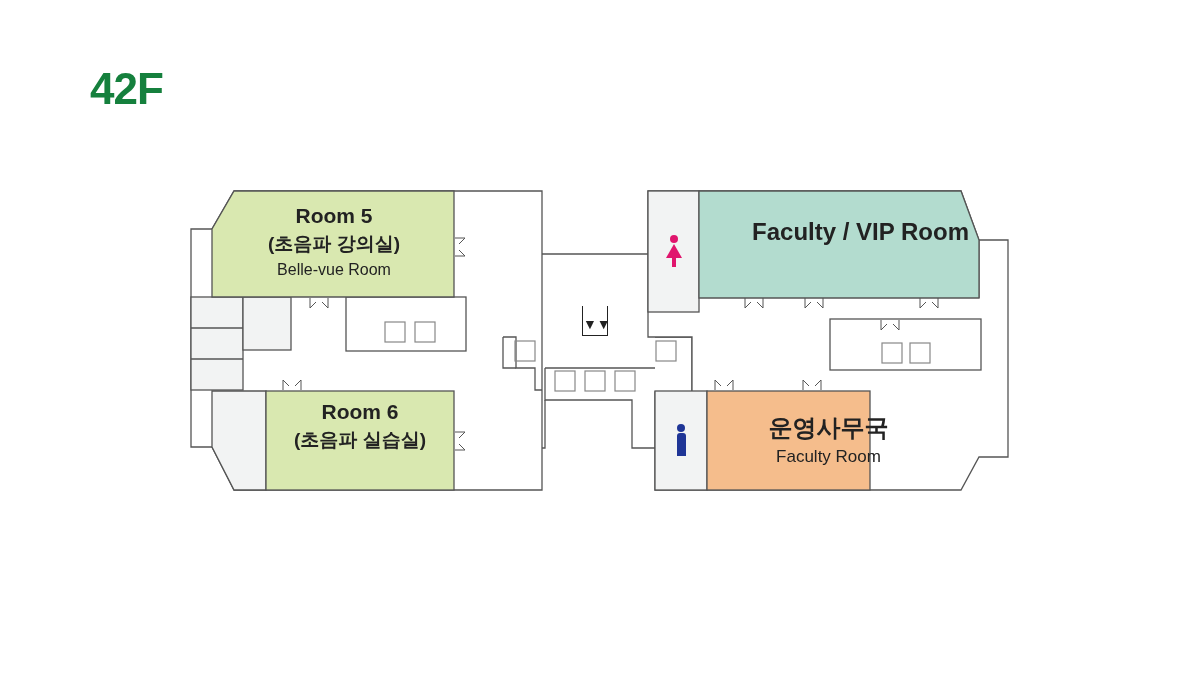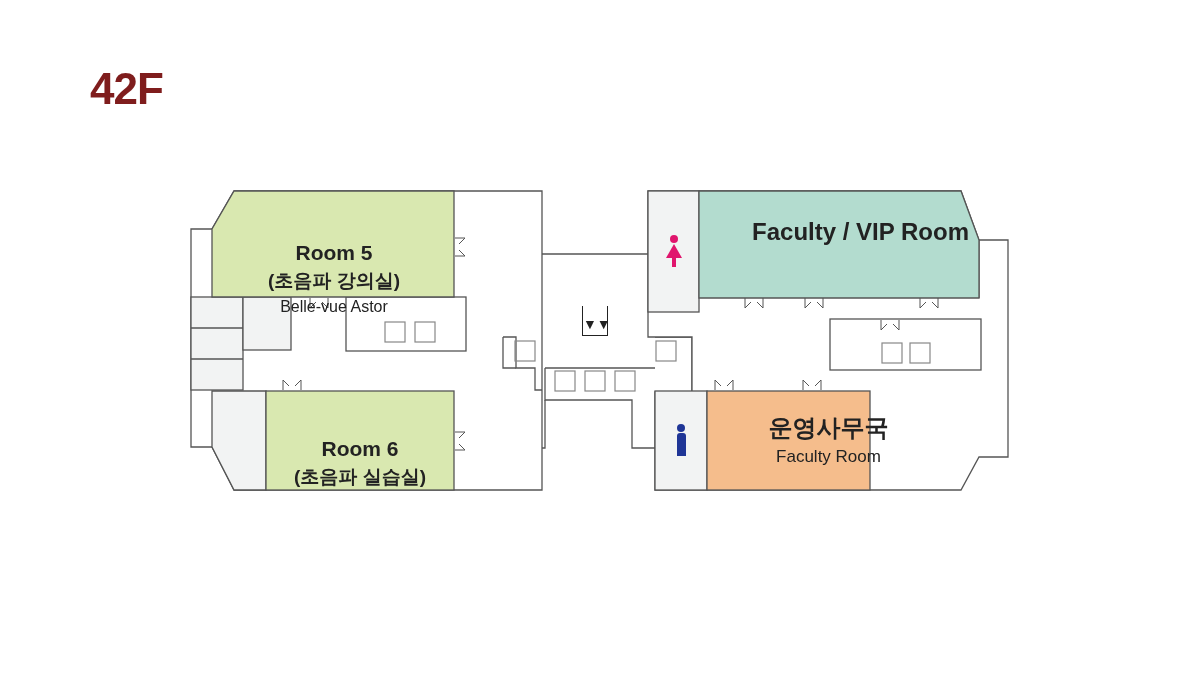--- a/index.html
+++ b/index.html
@@ -1,20 +1,20 @@
 <!DOCTYPE html>
 <html><head>
 <meta charset="utf-8">
 <style>
   html,body{margin:0;padding:0;background:#fff;}
   body{width:1200px;height:680px;position:relative;overflow:hidden;font-family:"Liberation Sans","DejaVu Sans",sans-serif;}
-  .floor-title{position:absolute;left:90px;top:64px;font-size:44px;font-weight:700;color:#7f1d1d;letter-spacing:-1px;}
+  .floor-title{position:absolute;left:90px;top:64px;font-size:44px;font-weight:700;color:#15803d;letter-spacing:-1px;}
   svg{position:absolute;left:0;top:0;}
   .lbl{position:absolute;text-align:center;color:#222;}
-  .t1{font-weight:700;font-size:21px;line-height:28px;margin-top:37px;}
+  .t1{font-weight:700;font-size:21px;line-height:28px;}
   .t2{font-weight:700;font-size:19px;line-height:28px;}
   .t3{font-size:16px;line-height:24px;}
   .tb{font-weight:700;font-size:24px;line-height:32px;}
   .tc{font-size:17px;line-height:26px;}
 </style>
 </head>
 <body>
 
 <div class="floor-title">42F</div>
 
@@ -82,21 +82,21 @@
   <div style="width:4px;height:9px;background:#e0156d;margin:0 auto;"></div>
 </div>
 <div style="position:absolute;left:672px;top:424px;width:18px;height:36px;">
   <div style="width:8px;height:8px;border-radius:50%;background:#1f3596;margin:0 auto;"></div>
   <div style="width:9px;height:23px;background:#1f3596;margin:1px auto 0;border-radius:3px 3px 0 0;"></div>
 </div>
 
 <div class="lbl" style="left:234px;top:202px;width:200px;">
   <div class="t1">Room 5</div>
   <div class="t2">(초음파 강의실)</div>
-  <div class="t3">Belle-vue Astor</div>
+  <div class="t3">Belle-vue Room</div>
 </div>
 <div class="lbl" style="left:260px;top:398px;width:200px;">
   <div class="t1">Room 6</div>
   <div class="t2">(초음파 실습실)</div>
 </div>
 <div class="lbl" style="left:699px;top:216px;width:323px;">
   <div class="tb">Faculty / VIP Room</div>
 </div>
 <div class="lbl" style="left:707px;top:412px;width:163px;margin-left:40px;">
   <div class="tb">운영사무국</div>

